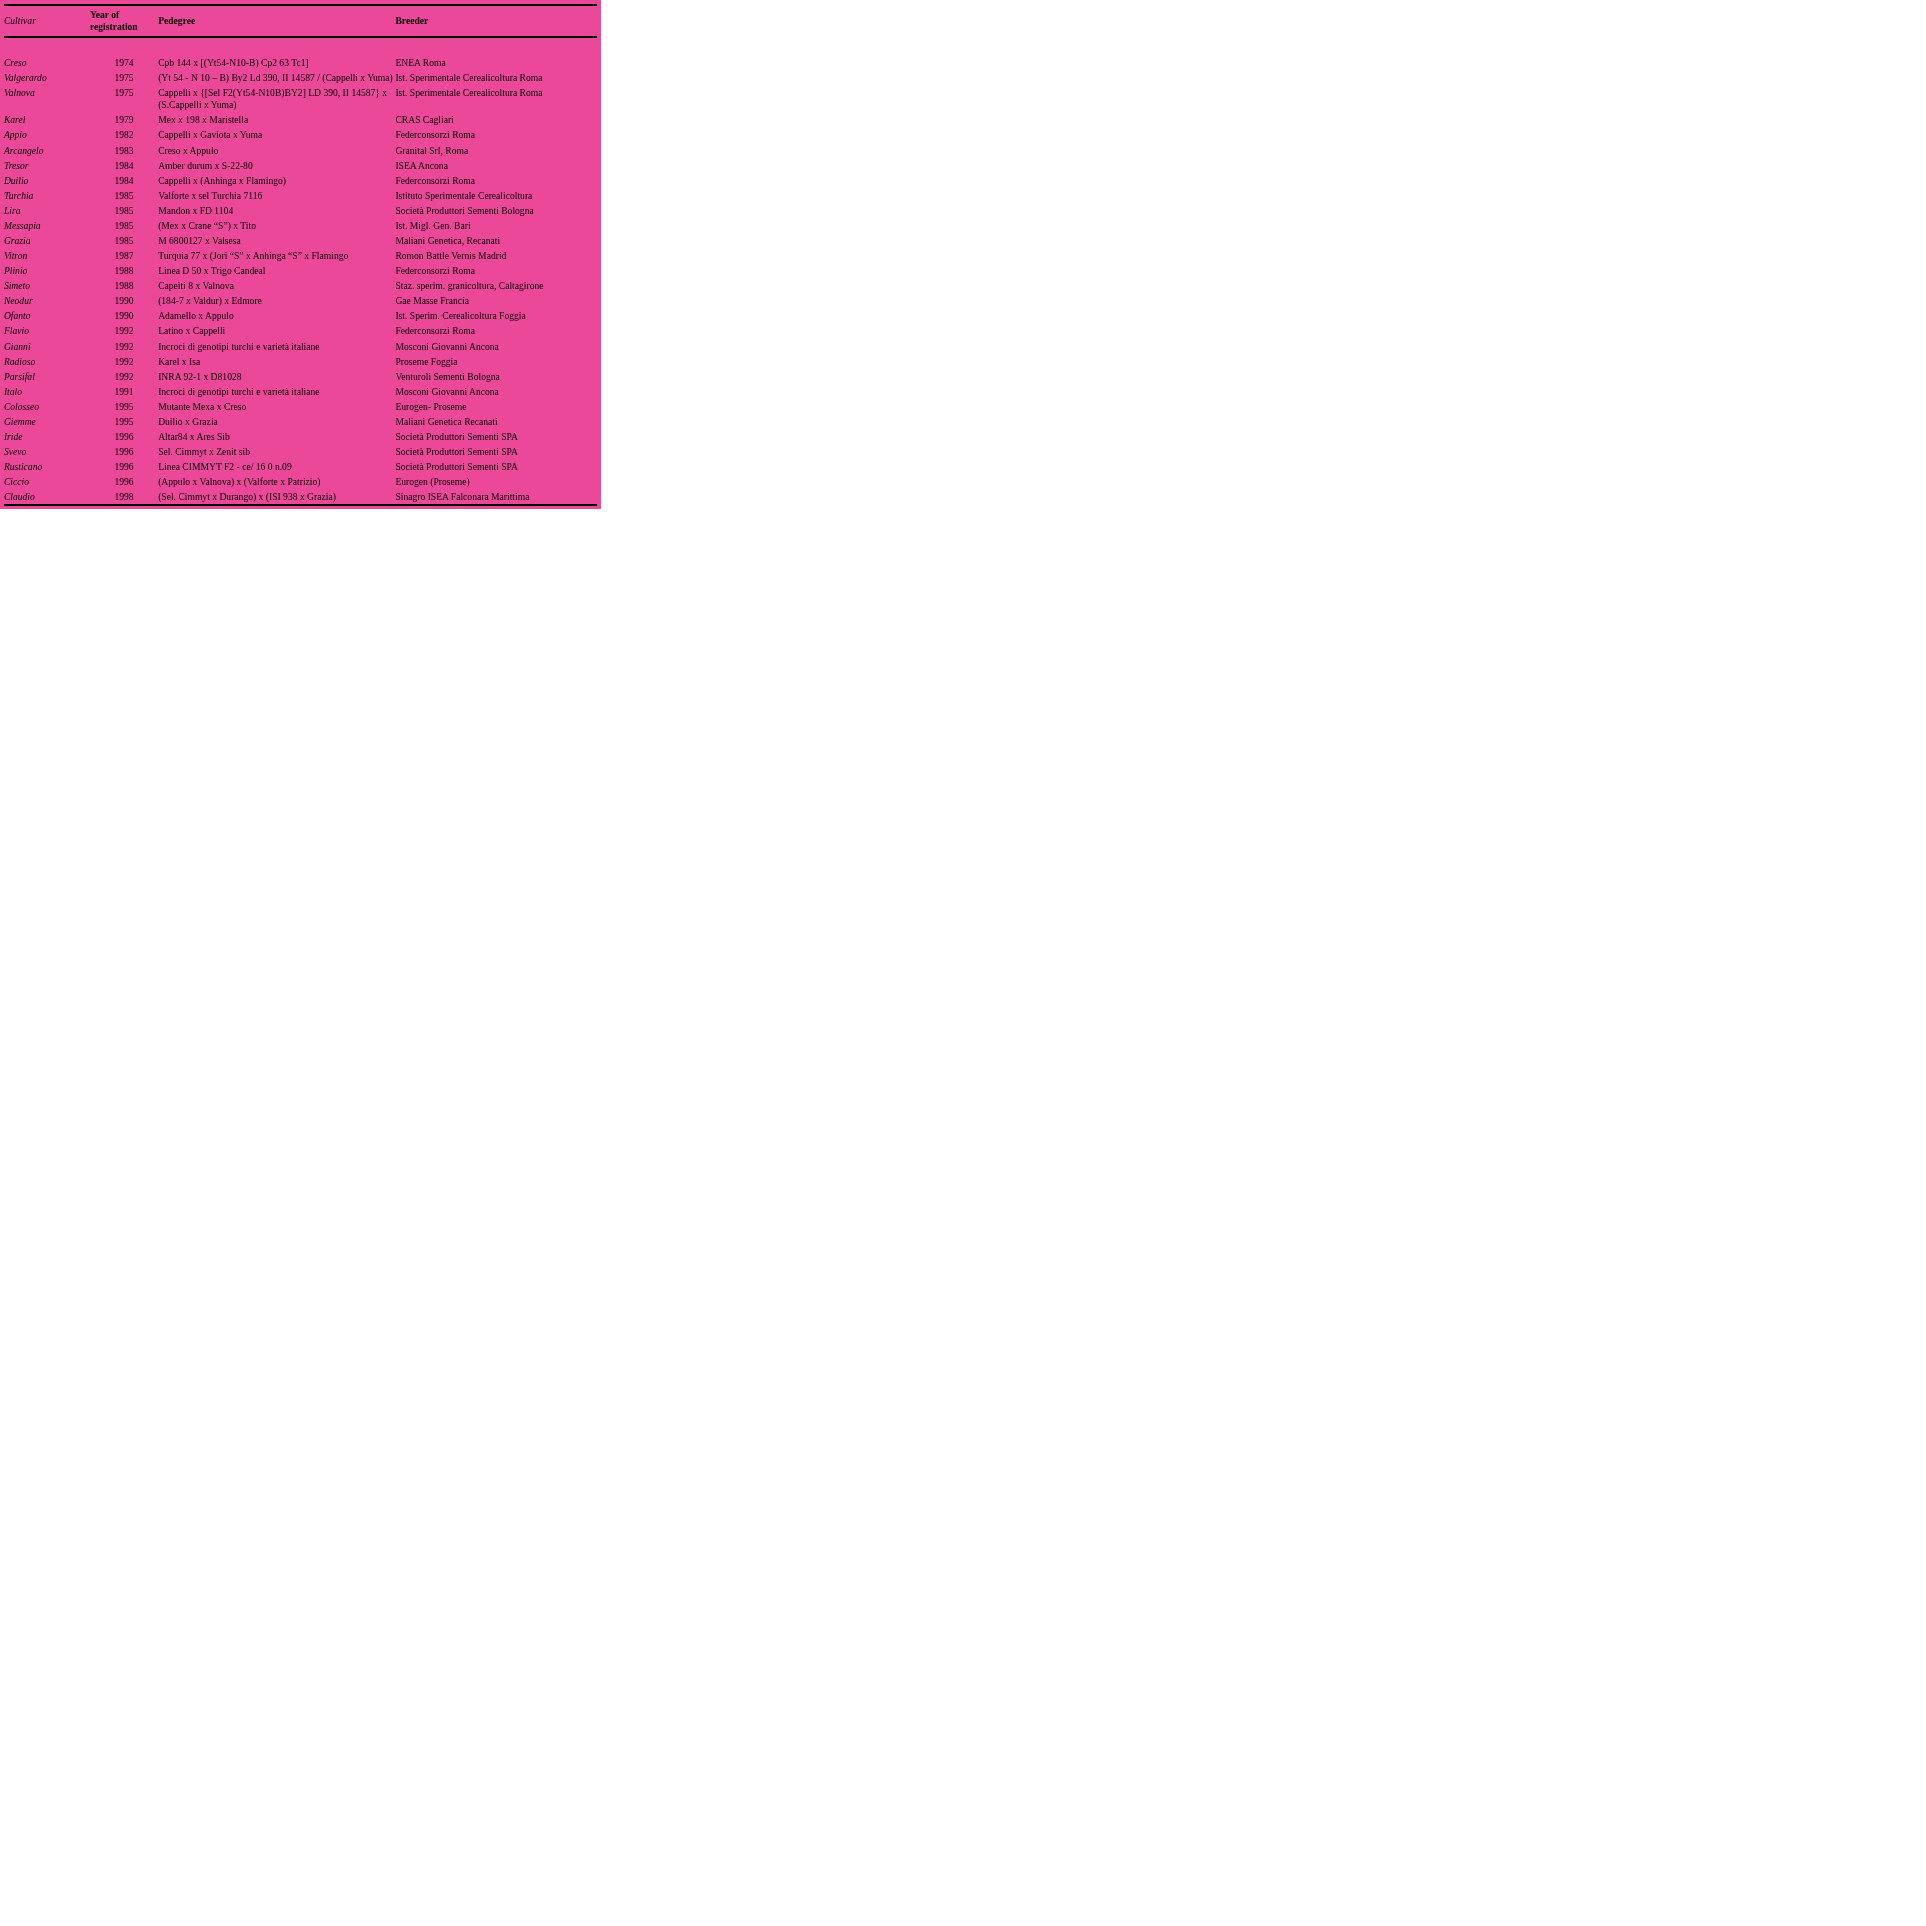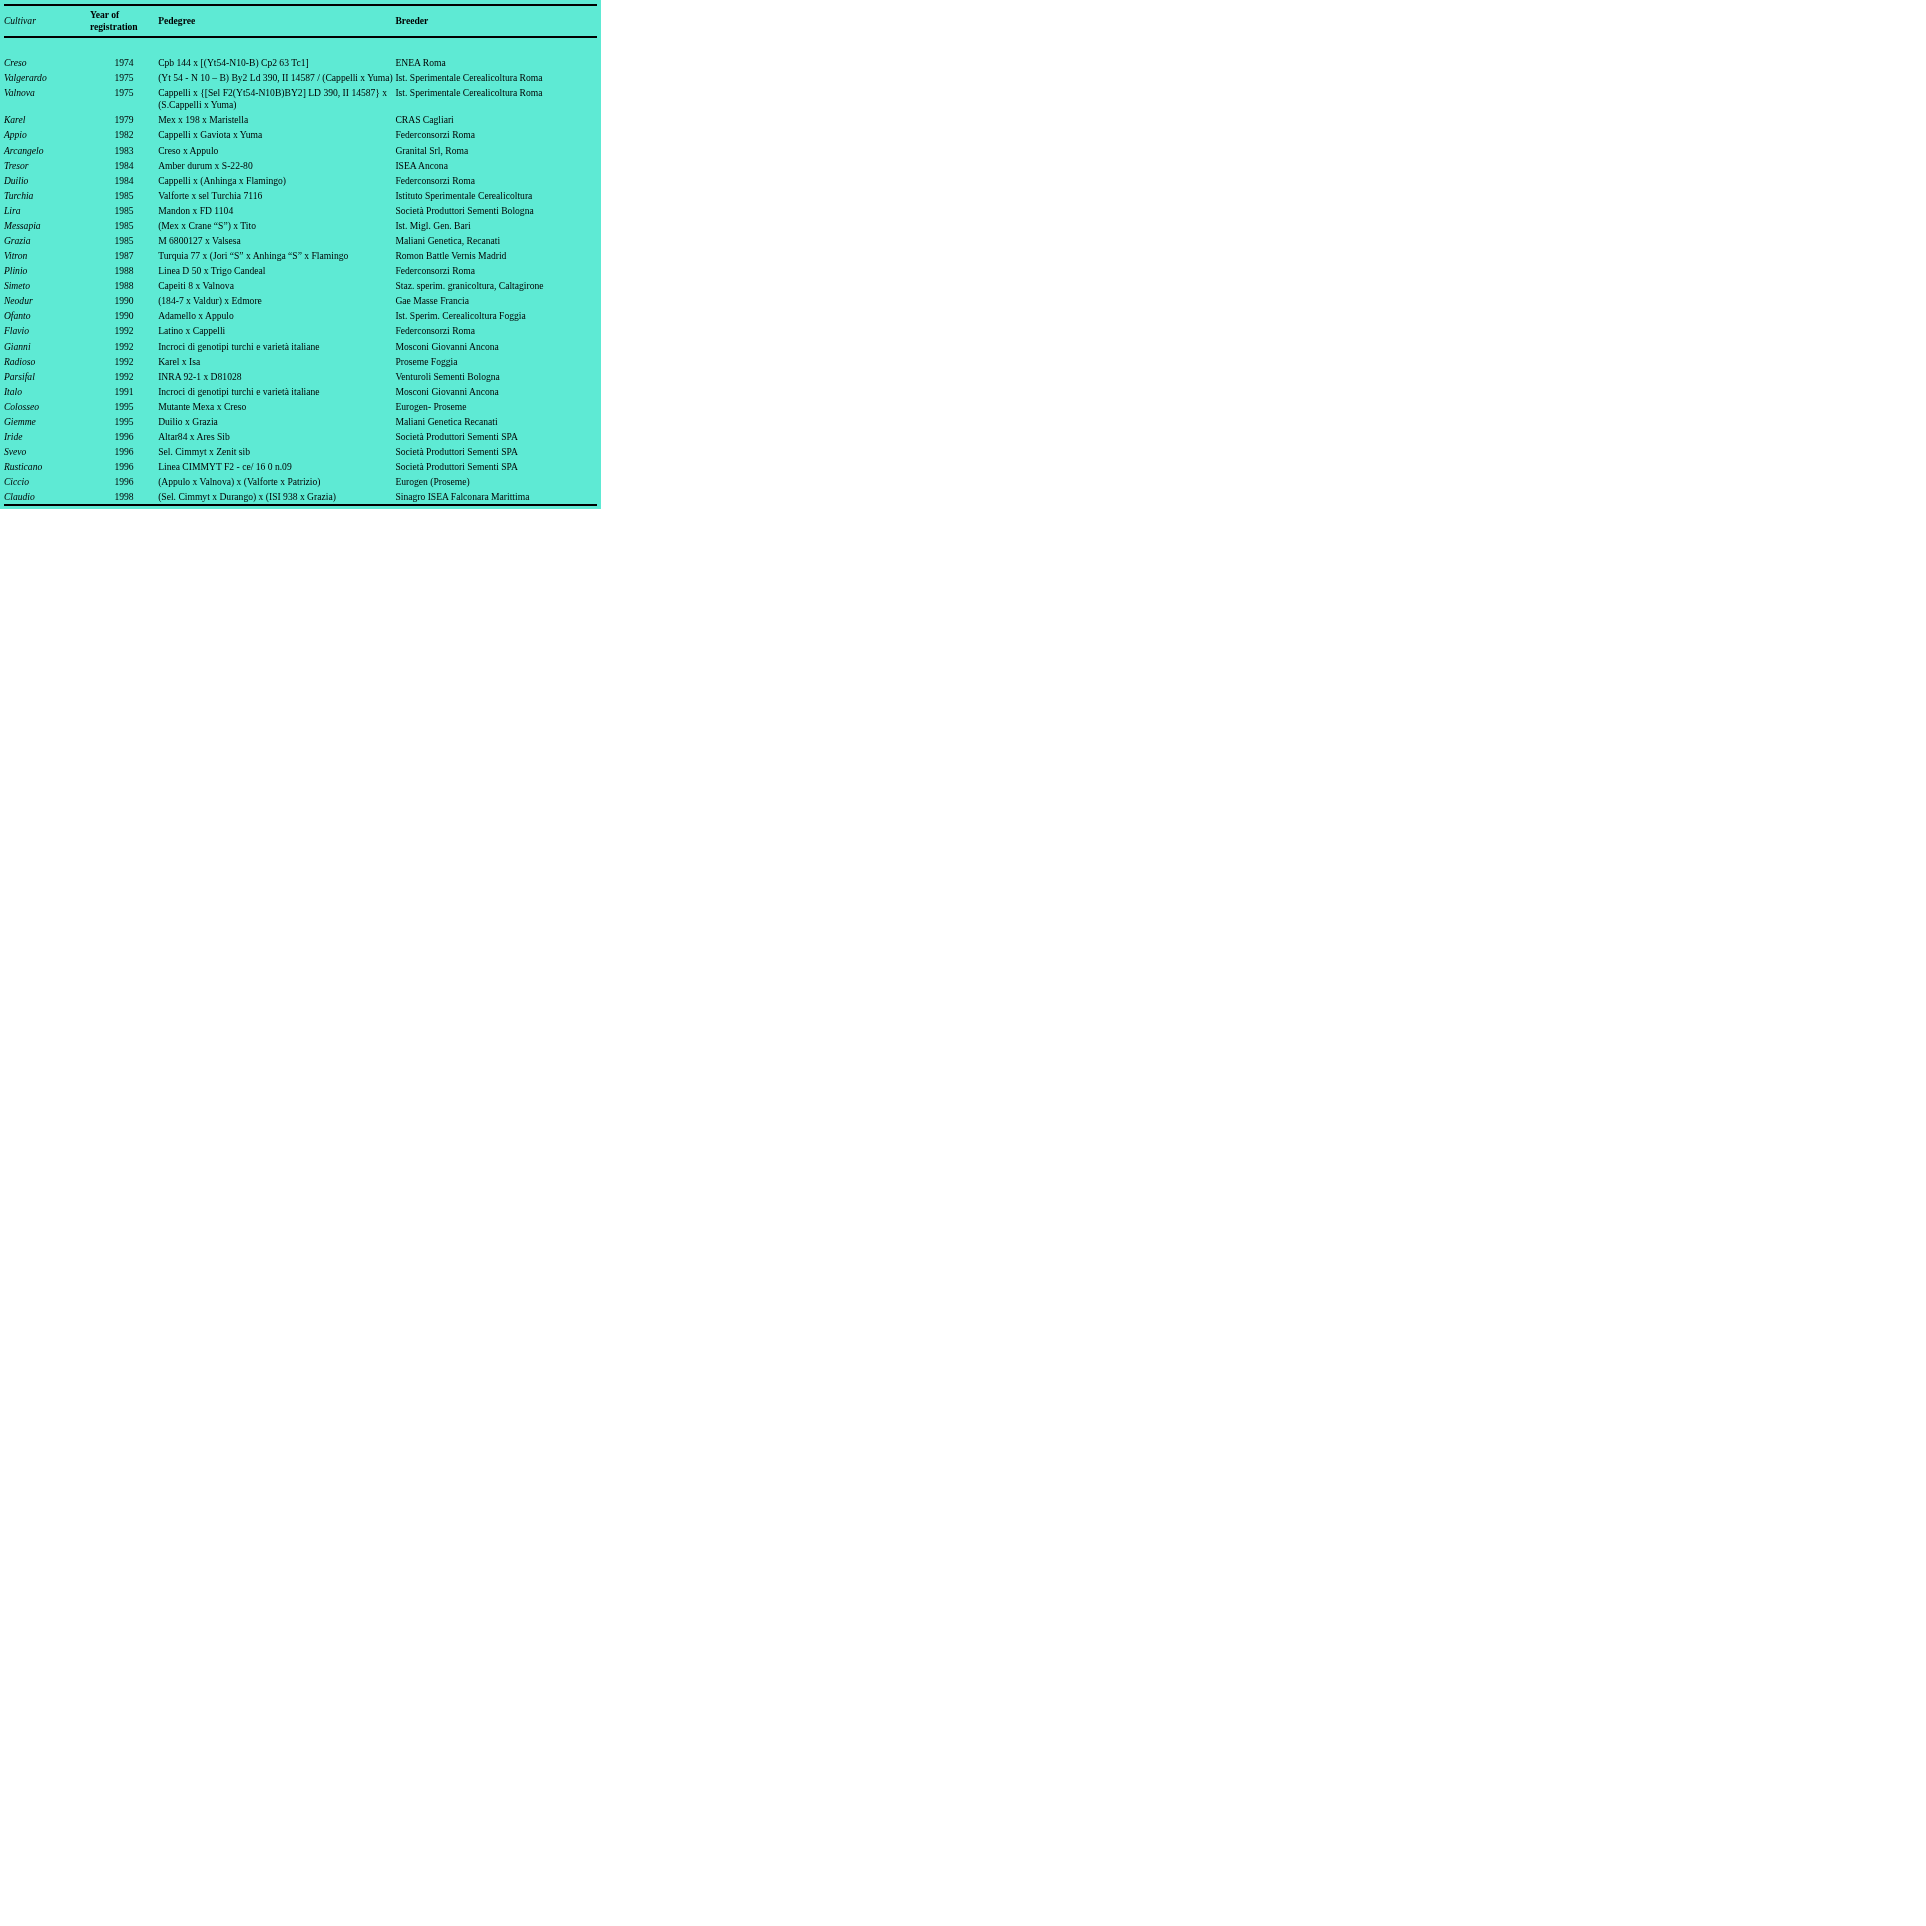--- a/index.html
+++ b/index.html
@@ -5,21 +5,21 @@
   html, body {
     margin: 0;
     padding: 0;
     background: #ffffff;
   }
   .page {
     width: 601px;
     min-height: 507px;
     box-sizing: border-box;
     padding: 3.9px 3.9px 2.3px 3.9px;
-    background: #5eead4;
+    background: #ec4899;
     color: #000000;
     font-family: "Liberation Serif", serif;
   }
   table.cultivar-table {
     width: 100%;
     border-collapse: collapse;
     table-layout: fixed;
     border-top: 2.3px solid #000000;
     border-bottom: 2.3px solid #000000;
     font-size: 9.6px;

